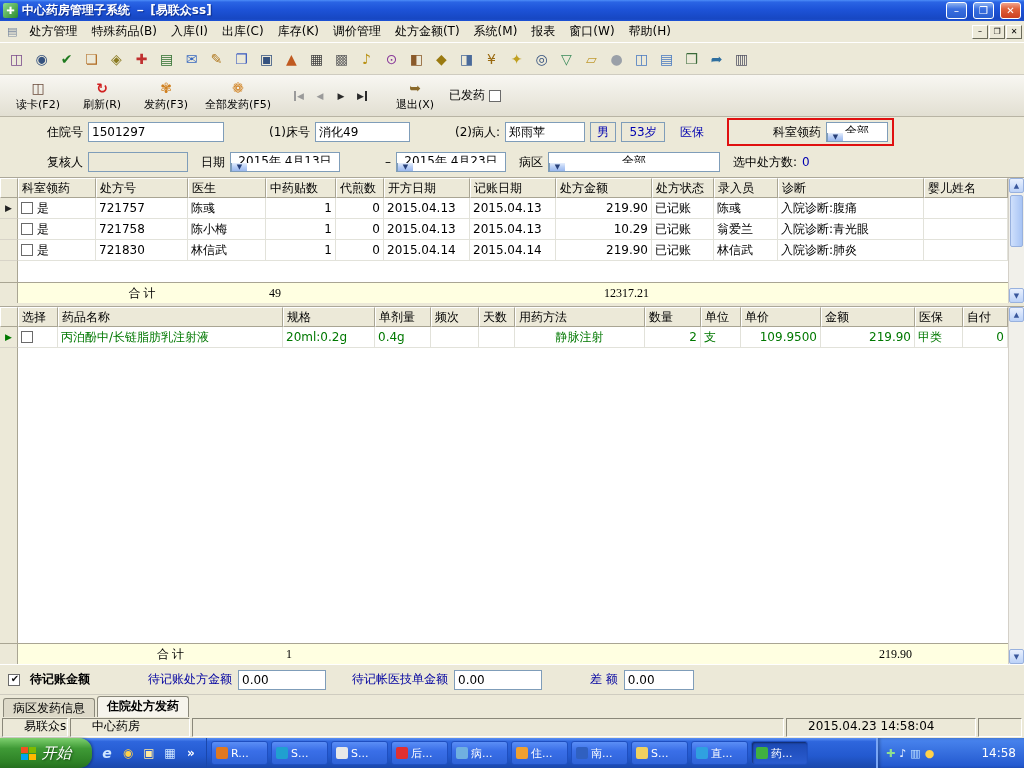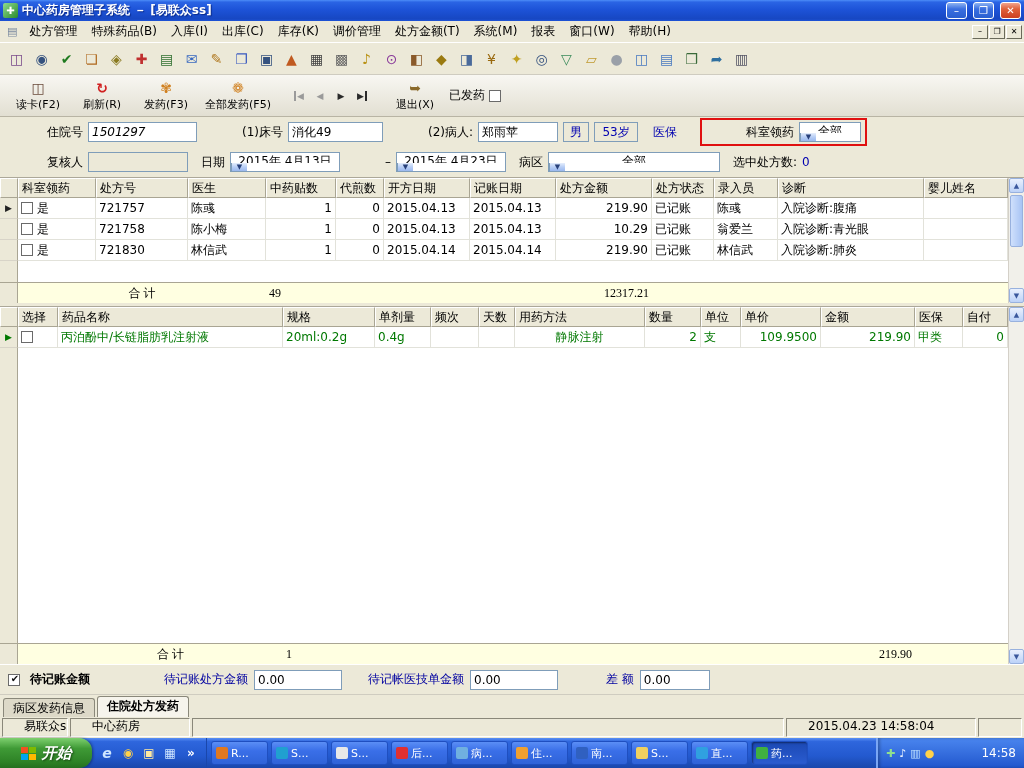--- a/index.html
+++ b/index.html
@@ -116,21 +116,21 @@
 
   
   .statusbar { flex:0 0 21px; display:flex; align-items:center; gap:2px; background:#ece9d8; padding:1px 2px; }
   .seg { border:1px solid; border-color:#8a887a #fff #fff #8a887a; height:19px; line-height:15px; padding:0 21px; white-space:nowrap; overflow:hidden; }
   .seg.user{flex:0 0 66px}.seg.dept{flex:0 0 120px}.seg.main{flex:1}.seg.time{flex:0 0 190px}.seg.end{flex:0 0 26px}
 
   
   .taskbar { flex:0 0 30px; display:flex; align-items:stretch;
     background:linear-gradient(180deg,#5a90f5 0%,#2e66dd 12%,#2359cf 60%,#1a47ab 100%); }
   .start { flex:0 0 92px; display:flex; align-items:center; justify-content:center; gap:6px; color:#fff;
-    font-size:15px; font-weight:bold; font-style:italic; text-shadow:1px 1px 2px #1a4a14;
+    font-size:15px; font-weight:normal; font-style:italic; text-shadow:1px 1px 2px #1a4a14;
     background:linear-gradient(180deg,#7ed06f 0%,#3f9a36 35%,#2e8226 80%,#25701f 100%);
     border-radius:0 13px 13px 0; box-shadow:1px 0 3px rgba(0,0,0,.4); }
   .flag { display:grid; grid-template-columns:7px 7px; grid-template-rows:6px 6px; gap:1px; }
   .flag i { display:block; }
   .flag i:nth-child(1){background:#f25022}.flag i:nth-child(2){background:#7fba00}
   .flag i:nth-child(3){background:#00a4ef}.flag i:nth-child(4){background:#ffb900}
   .qlaunch { display:flex; align-items:center; gap:3px; padding:0 6px; border-right:1px solid #1a47ab; }
   .ql { width:18px; height:18px; display:flex; align-items:center; justify-content:center; font-size:12px; color:#fff; }
   .tasks { flex:1; display:flex; align-items:center; gap:3px; padding:0 4px; overflow:hidden; }
   .task { flex:0 0 57px; height:24px; display:flex; align-items:center; gap:3px; padding:0 4px; color:#fff; font-size:11px;
@@ -304,21 +304,21 @@
     <div class="bigbtn">
       <span class="bico ico-exit">➥</span>
       <span class="blabel">退出(X)</span>
     </div>
     <span class="chk-label">已发药</span>
     <span class="cbx"></span>
   </div>
 
   <div class="rowbar">
     <span class="lbl">住院号</span>
-    <input class="inp" style="width: 109px; font-style: italic;" value="1501297">
+    <input class="inp" style="width: 136px;" value="1501297">
     <span class="lbl">(1)床号</span>
     <input class="inp" style="width: 95px;" value="消化49">
     <span class="lbl">(2)病人:</span>
     <input class="inp" style="width: 80px;" value="郑雨苹">
     <span class="vbox bluetext">男</span>
     <span class="vbox bluetext" style="min-width:44px">53岁</span>
     <span class="bluetext" style="margin:0 10px">医保</span>
     <span class="redbox">
       <span class="lbl">科室领药</span>
       <span class="combo" style="width:62px">
@@ -515,21 +515,21 @@
     <div class="vscroll">
       <div class="sbtn up"></div>
       <div class="strack"></div>
       <div class="sbtn down"></div>
     </div>
   </div>
 
   <div class="pendbar">
     <span class="cbx checked"></span>
     <span class="pend-title">待记账金额</span>
-    <span class="plabel" style="margin-left:68px">待记账处方金额</span>
+    <span class="plabel" style="margin-left:52px">待记账处方金额</span>
     <input class="inp" style="width: 88px;" value="0.00">
     <span class="plabel" style="margin-left:20px">待记帐医技单金额</span>
     <input class="inp" style="width: 88px;" value="0.00">
     <span class="plabel" style="margin-left:42px">差 额</span>
     <input class="inp" style="width: 70px;" value="0.00">
   </div>
 
   <div class="tabstrip">
     <span class="tab">病区发药信息</span>
     <span class="tab active">住院处方发药</span>

